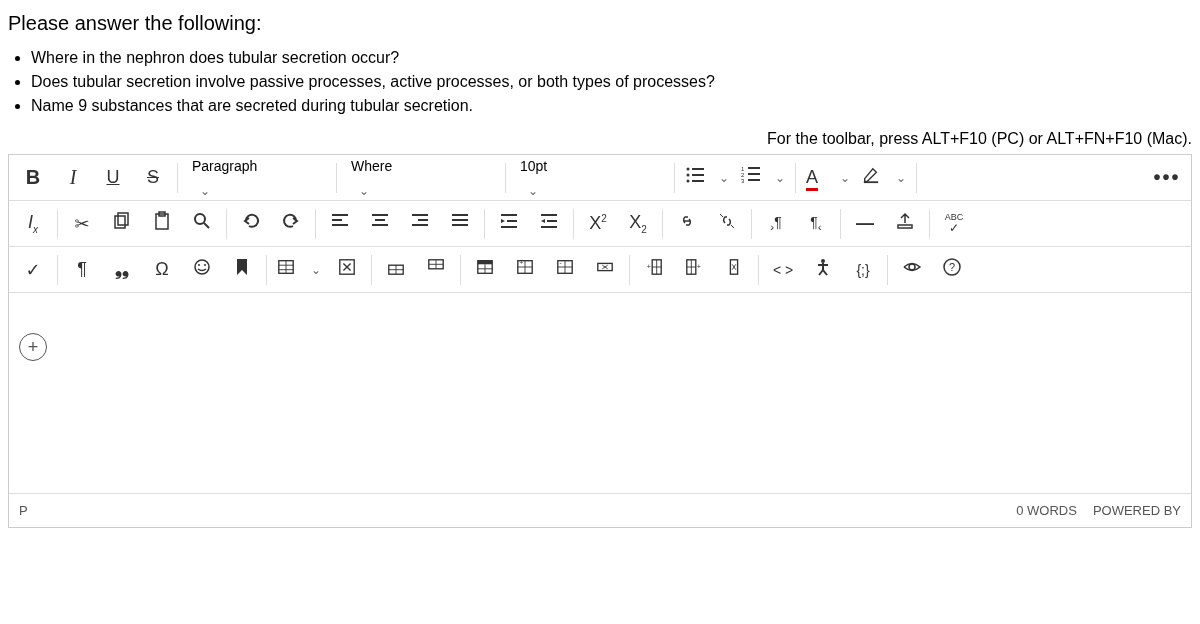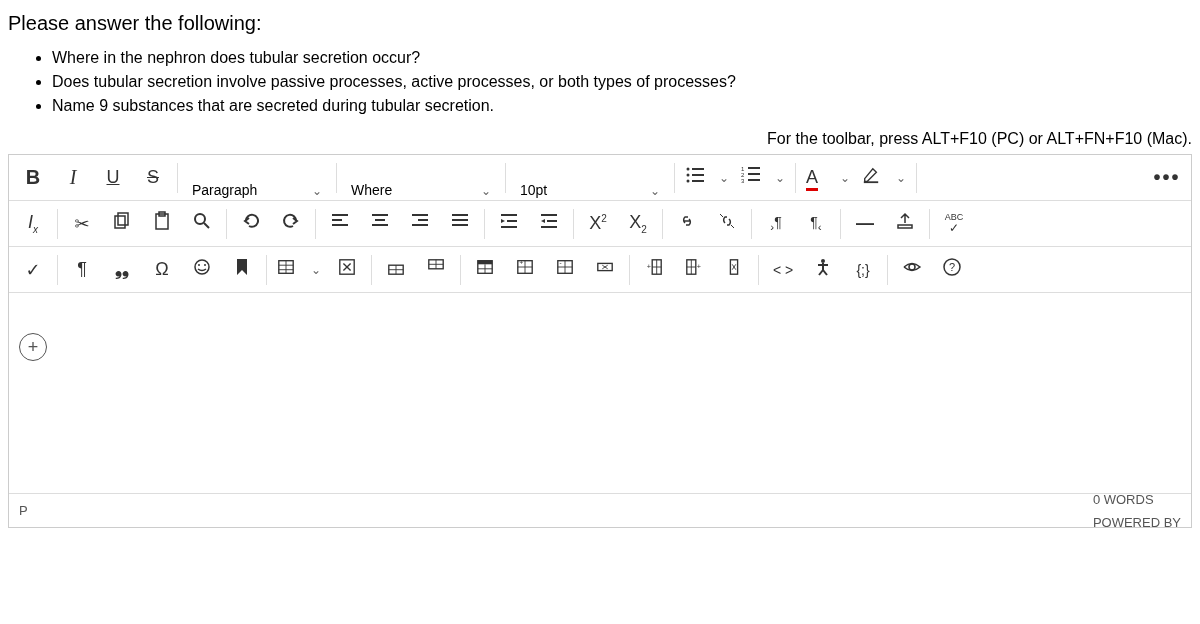--- a/index.html
+++ b/index.html
@@ -1,37 +1,37 @@
 <!DOCTYPE html>
 <html><head>
 <meta charset="utf-8">
 <style>
 * { box-sizing: border-box; margin: 0; padding: 0; }
 body { font-family: Arial, sans-serif; font-size: 14px; color: #000; padding: 8px; }
 .question-text { font-size: 20px; line-height: 1.5; margin-bottom: 8px; }
-.question-list { list-style: disc; margin-left: 44px; font-size: 16px; line-height: 1.5; margin-bottom: 12px; }
+.question-list { list-style: disc; margin-left: 23px; font-size: 16px; line-height: 1.5; margin-bottom: 12px; }
 .toolbar-hint { font-size: 16px; margin-bottom: 6px; text-align: right; }
 .editor-wrap { border: 1px solid #ccc; }
 .toolbar-row { display: flex; align-items: center; border-bottom: 1px solid #ddd; height: 46px; padding: 0 4px; }
 .toolbar-row:last-child { border-bottom: none; }
 .btn { width: 40px; height: 40px; display: inline-flex; align-items: center; justify-content: center; cursor: pointer; font-size: 18px; color: #333; }
 .btn svg { width: 20px; height: 20px; }
 .sep { width: 1px; height: 30px; background: #ddd; margin: 0 4px; }
-.dropdown { display: inline-flex; align-items: flex-end; justify-content: space-between; height: 40px; padding: 0 10px; cursor: pointer; min-width: 80px; }
+.dropdown { display: inline-flex; align-items: flex-start; justify-content: space-between; height: 40px; padding: 0 10px; cursor: pointer; min-width: 80px; flex-direction: column; }
 .chevron { margin-left: 8px; font-size: 12px; color: #666; }
 .bold-b { font-weight: bold; font-size: 20px; }
 .italic-i { font-style: italic; font-family: Georgia, serif; font-size: 20px; }
 .underline-u { text-decoration: underline; font-size: 18px; }
 .strike-s { text-decoration: line-through; font-size: 18px; }
 .btn-dd { width: 56px; justify-content: space-between; padding: 0 6px; }
 .more-dots { font-size: 20px; letter-spacing: 2px; font-weight: bold; }
 .editor-body { height: 200px; padding: 10px; position: relative; }
 .add-circle { position: absolute; left: 10px; top: 40px; width: 28px; height: 28px; border: 1.5px solid #555; border-radius: 50%; display: flex; align-items: center; justify-content: center; font-size: 18px; cursor: pointer; color: #555; }
 .footer { display: flex; align-items: center; justify-content: space-between; height: 34px; padding: 0 10px; border-top: 1px solid #ddd; font-size: 13px; color: #555; }
-.footer-right { display: flex; gap: 8px; flex-direction: column; }
+.footer-right { display: flex; gap: 16px; }
 .text-a-underline { position: relative; font-size: 18px; }
 .text-a-underline::after { content:''; position:absolute; left:0; right:0; bottom:-3px; height:3px; background:#d00; }
 .highlighter { position: relative; }
 .highlighter svg { width:18px; height:18px; }
 .last-cell { margin-left: auto; }
 .check-icon { font-size:18px; }
 .abc-box { font-size: 9px; font-weight: normal; line-height:1; text-align:center; }
 .tbl-icon svg { width:18px; height:18px; }
 </style>
 </head>

